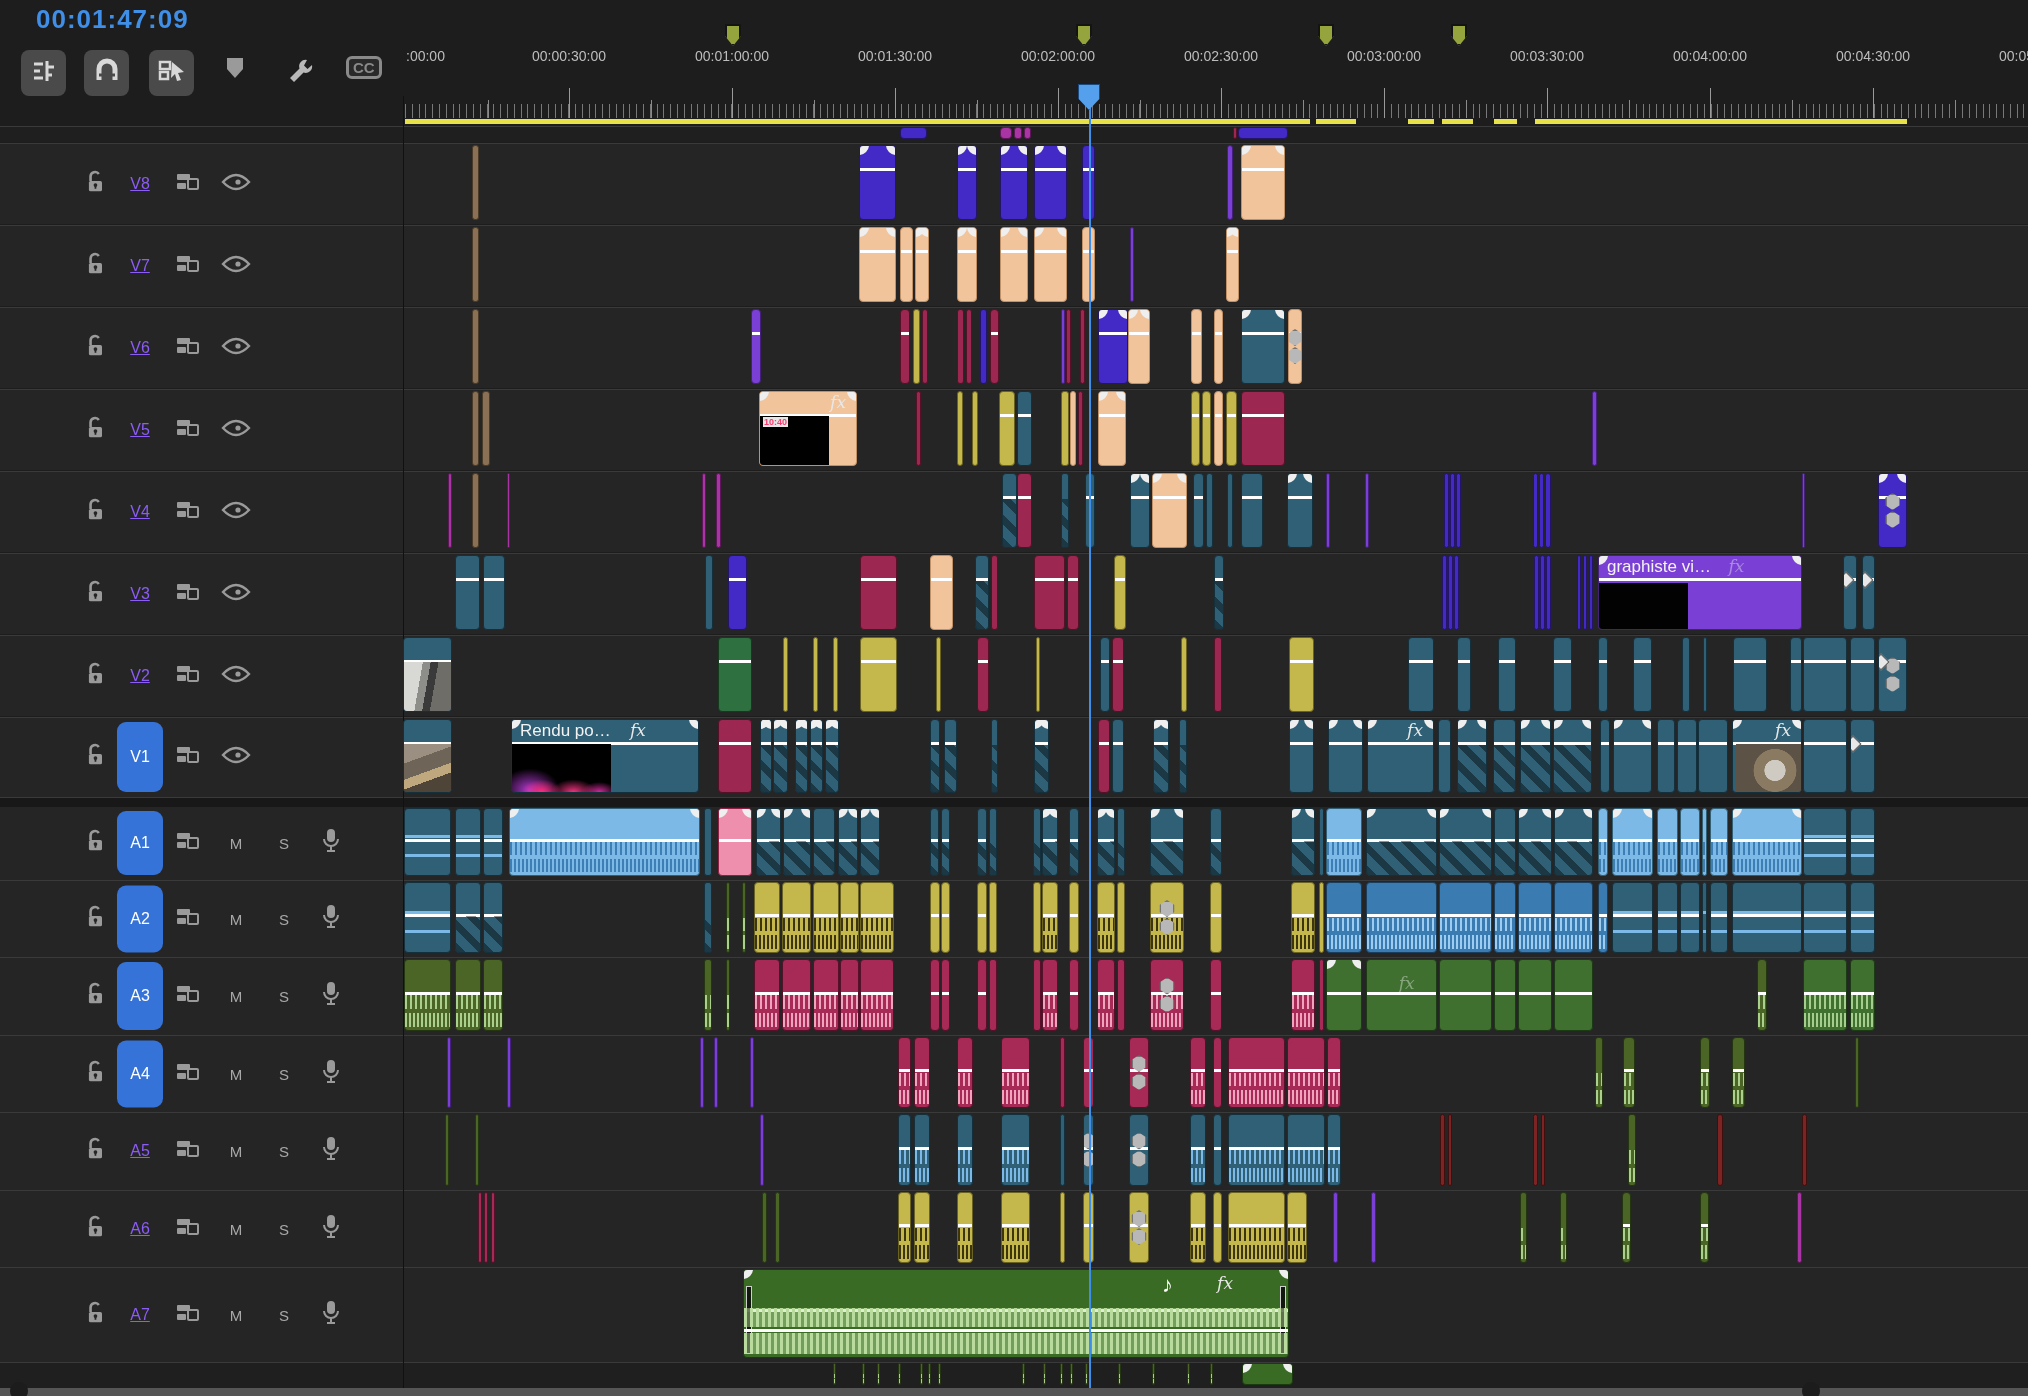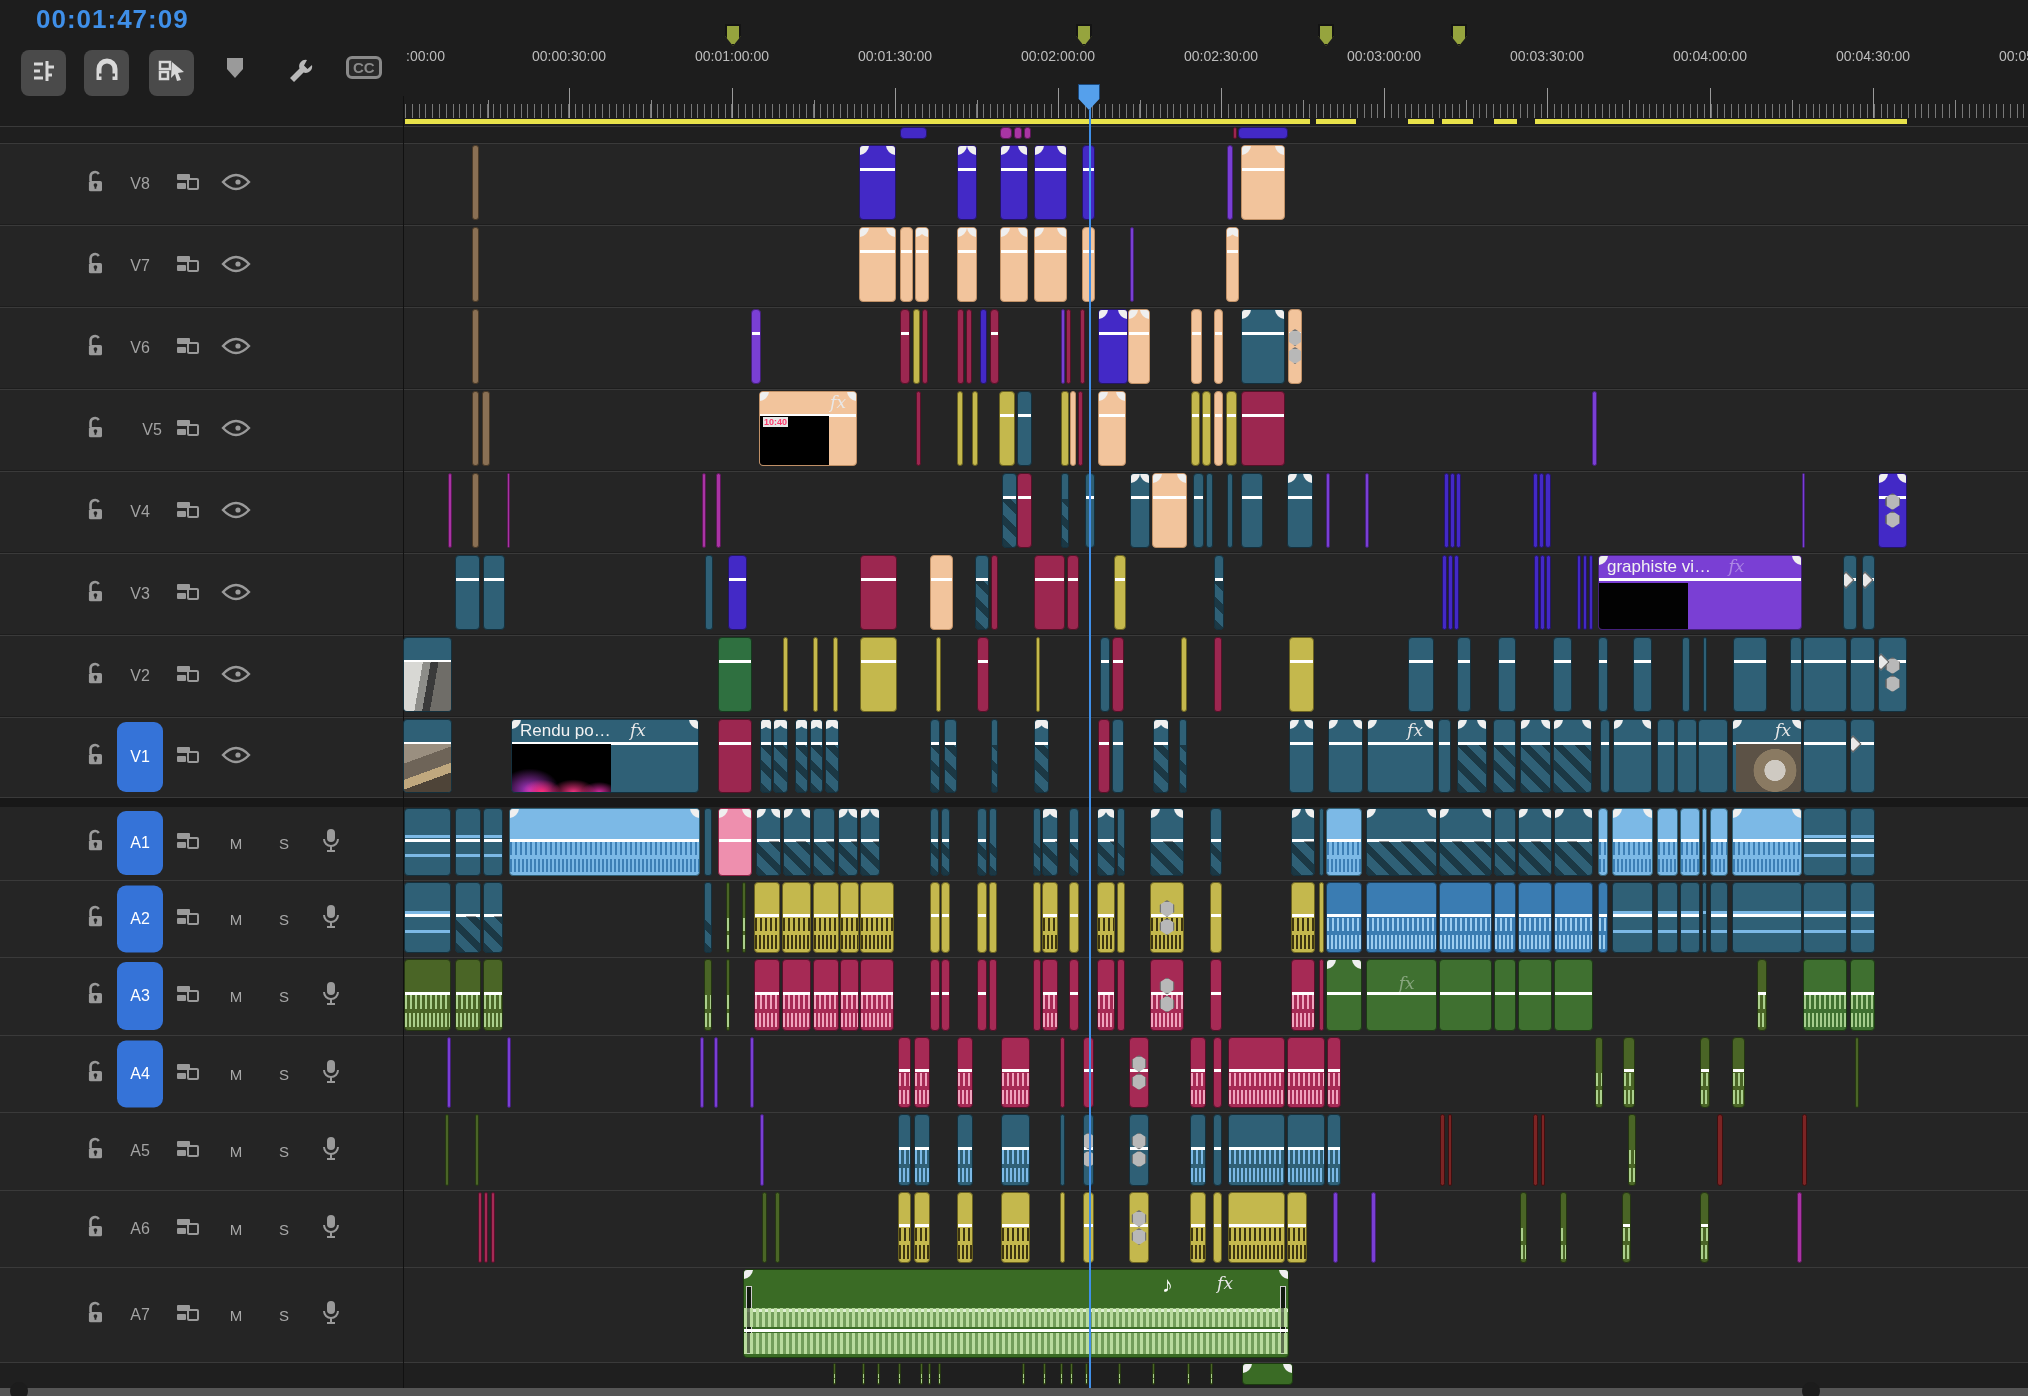--- a/index.html
+++ b/index.html
@@ -24,21 +24,21 @@
   .marker{position:absolute;top:24px;width:16px;height:22px;transform:translateX(-50%);
      background:#96a43e;border:2px solid #141414;box-sizing:border-box;
      clip-path:polygon(0 0,100% 0,100% 55%,50% 100%,0 55%);}
   .rseg{position:absolute;top:119px;height:5px;background:#e8e24a;}
   
   .row{position:absolute;left:0;width:2028px;background:#252525;border-top:1px solid #3a3a3a;box-sizing:border-box;}
   .row.dark{background:#1f1f1f;}
   #vasep{position:absolute;left:0;top:797px;width:2028px;height:9px;background:#181818;border-top:1px solid #3a3a3a;}
   #hsep{position:absolute;left:403px;top:96px;width:1px;height:1292px;background:#111;}
   
-  .hname{position:absolute;font-size:16px;color:#a3a3a3;transform:translate(-50%,-50%);}
+  .hname{position:absolute;font-size:16px;color:#8b5cf6;transform:translate(-50%,-50%);text-decoration:underline;}
   .hbadge{position:absolute;width:46px;background:#3573d8;border-radius:9px;color:#fff;
       display:flex;align-items:center;justify-content:center;font-size:16px;transform:translate(-50%,-50%);}
   .hico{position:absolute;transform:translate(-50%,-50%);display:flex;align-items:center;justify-content:center;}
   .htxt{position:absolute;transform:translate(-50%,-50%);font-size:15px;color:#a8a8a8;}
   
   .clip{position:absolute;box-sizing:border-box;border:1px solid rgba(0,0,0,.55);border-radius:4px;overflow:hidden;}
   .cl{position:absolute;left:0;right:0;height:3px;background:#fff;}
   .ear{position:absolute;top:-1px;width:10px;height:10px;background:#efefef;}
   .ear.l{left:-1px;border-radius:0 0 12px 0;}
   .ear.r{right:-1px;border-radius:0 0 0 12px;}
@@ -248,21 +248,21 @@
       </div>
       <div class="row" style="top: 389px; height: 81px;"></div>
       <div class="hico" style="left: 96px; top: 429.5px;">
         <span><svg width="22" height="24" viewBox="0 0 20 22">
             <path d="M5 10 V6 a4.2 4.2 0 0 1 7.6-2.4" fill="none" stroke="#9a9a9a" stroke-width="2.4"></path>
             <rect x="3.5" y="10" width="12" height="9.5" rx="1.5" fill="#9a9a9a"></rect>
             <circle cx="9.5" cy="13.8" r="1.7" fill="#252525"></circle>
             <rect x="8.7" y="14" width="1.6" height="3.2" fill="#252525"></rect>
           </svg></span>
       </div>
-      <div class="hname" style="left: 152px; top: 429.5px;">V5</div>
+      <div class="hname" style="left: 140px; top: 429.5px;">V5</div>
       <div class="hico" style="left: 188px; top: 429.5px;">
         <span><svg width="24" height="20" viewBox="0 0 24 20">
             <rect x="1" y="2" width="13" height="6" rx="1" fill="#9a9a9a"></rect>
             <rect x="1" y="11" width="9" height="6" rx="1" fill="#9a9a9a"></rect>
             <rect x="12" y="7" width="10" height="10" rx="1" fill="#252525" stroke="#9a9a9a" stroke-width="2"></rect>
           </svg></span>
       </div>
       <div class="hico" style="left: 236px; top: 429.5px;">
         <span><svg width="30" height="20" viewBox="0 0 30 20">
             <path d="M2 10 Q15 -4 28 10 Q15 24 2 10 Z" fill="none" stroke="#9a9a9a" stroke-width="2.4"></path>

